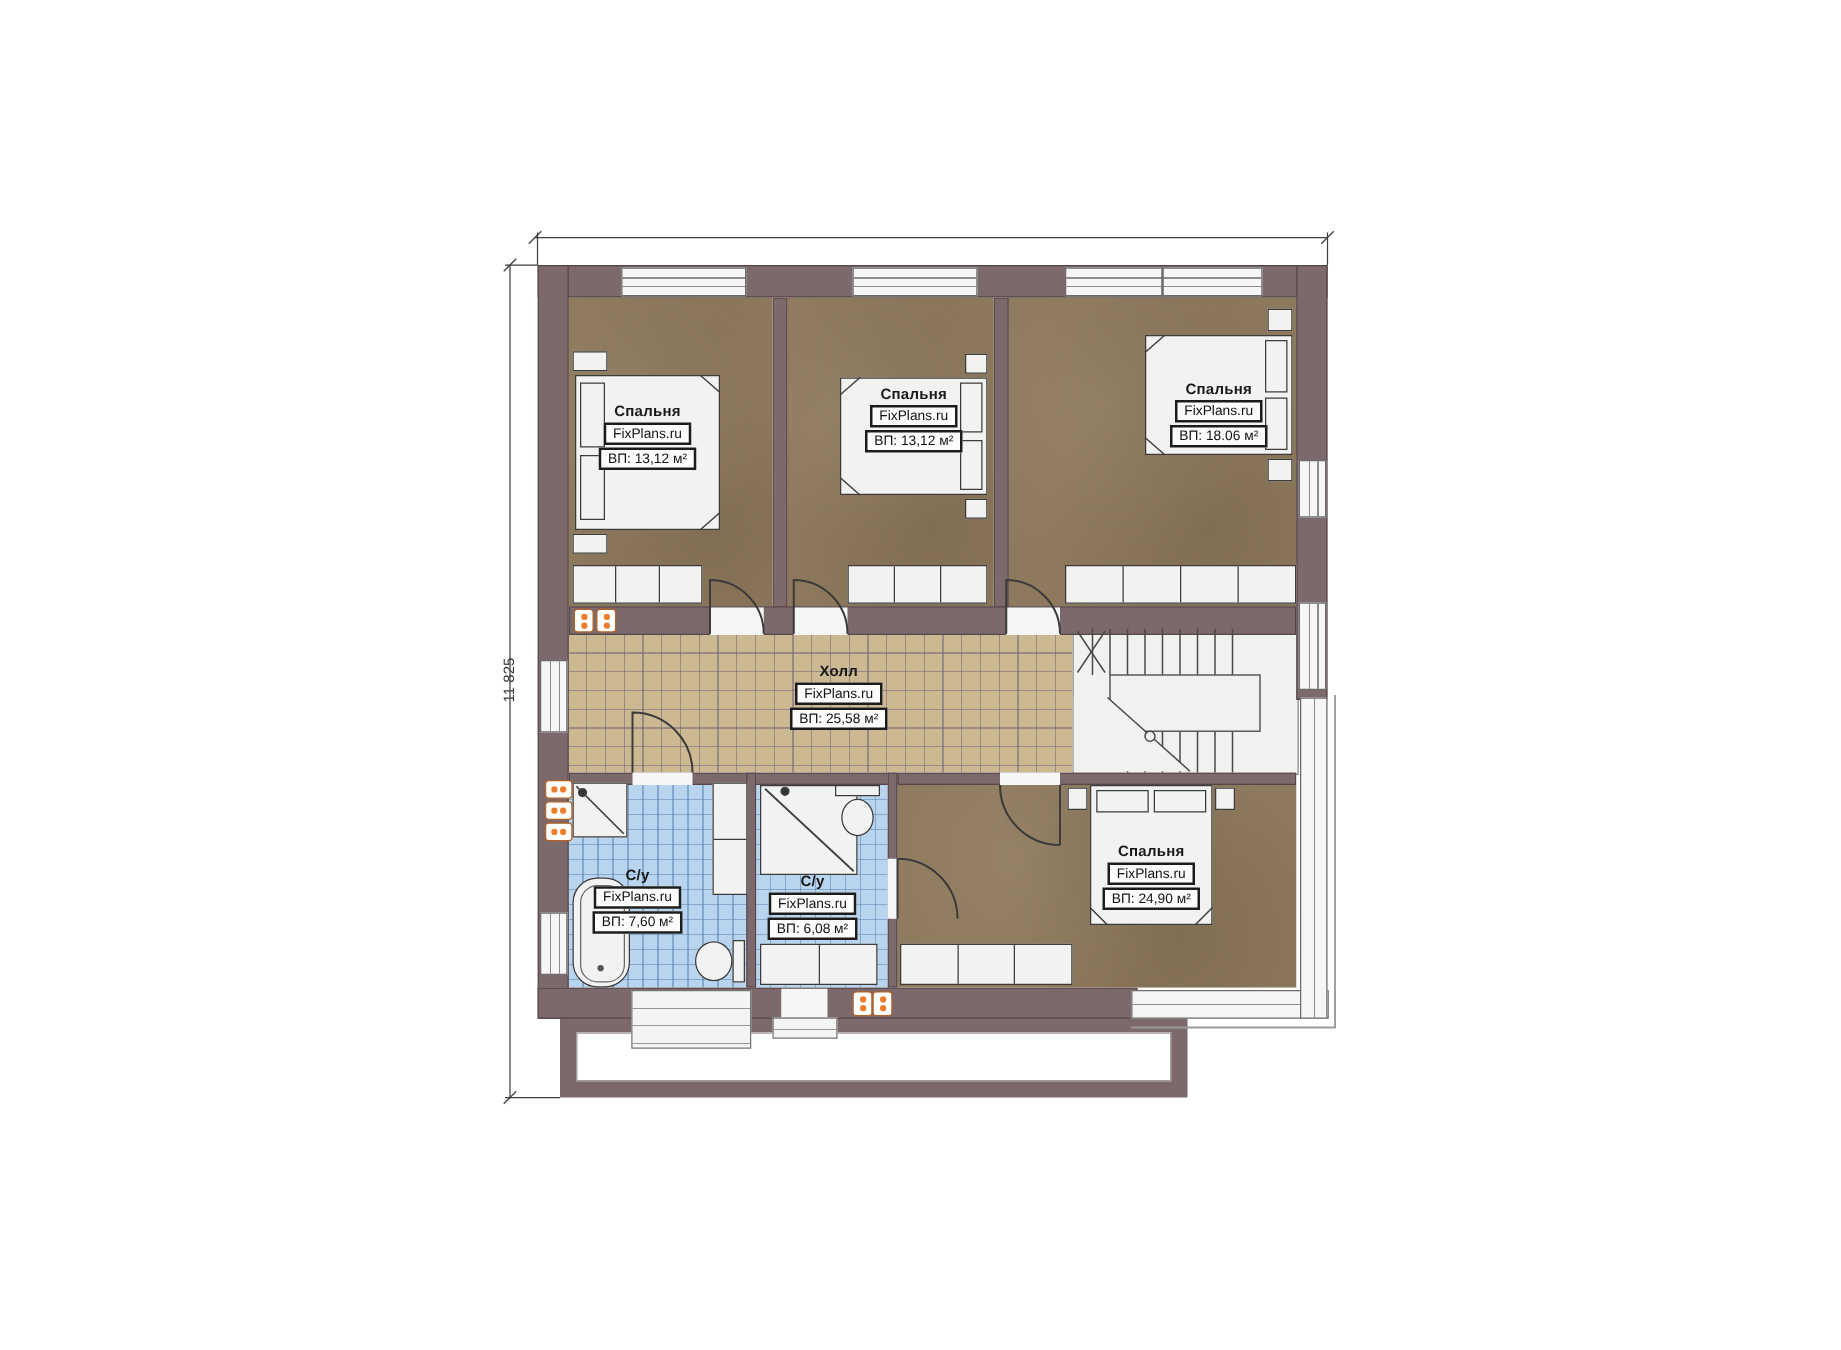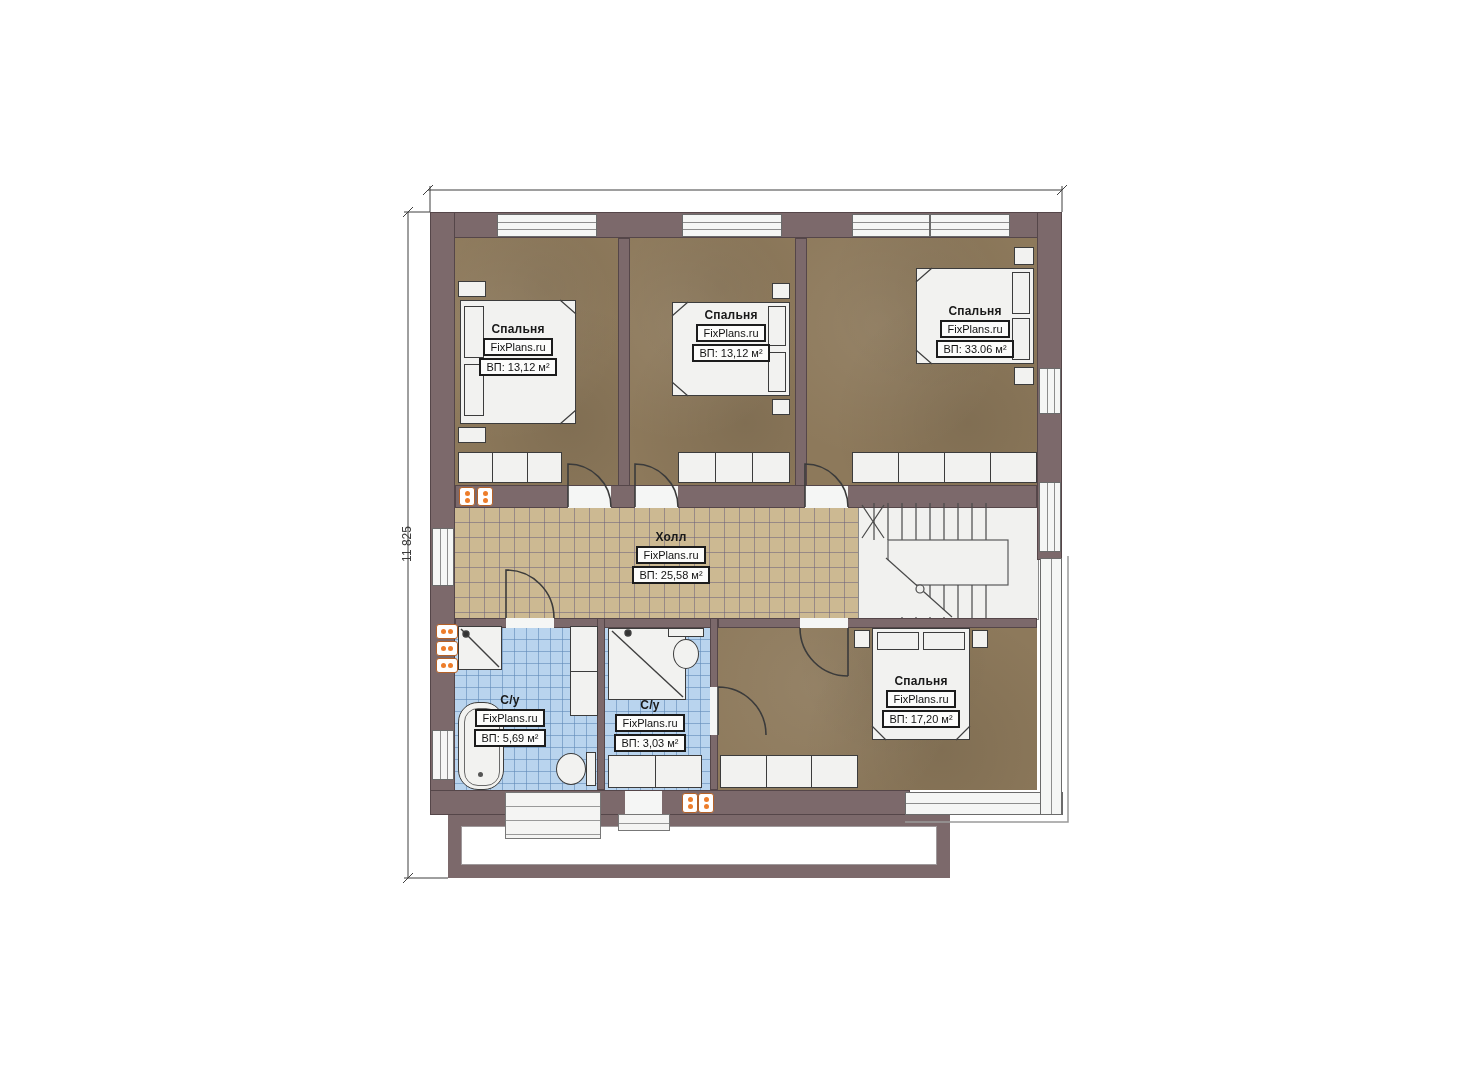--- a/index.html
+++ b/index.html
@@ -255,36 +255,36 @@
     <div class="rbox">ВП: 13,12 м²</div>
   </div>
   <div class="rlabel" style="left:675px;top:308px;width:112px;">
     <div class="rname">Спальня</div>
     <div class="rbox">FixPlans.ru</div>
     <div class="rbox">ВП: 13,12 м²</div>
   </div>
   <div class="rlabel" style="left:919px;top:304px;width:112px;">
     <div class="rname">Спальня</div>
     <div class="rbox">FixPlans.ru</div>
-    <div class="rbox">ВП: 33.06 м²</div>
+    <div class="rbox">ВП: 18.06 м²</div>
   </div>
   <div class="rlabel" style="left:615px;top:530px;width:112px;">
     <div class="rname">Холл</div>
     <div class="rbox">FixPlans.ru</div>
     <div class="rbox">ВП: 25,58 м²</div>
   </div>
   <div class="rlabel" style="left:454px;top:693px;width:112px;">
     <div class="rname">С/у</div>
     <div class="rbox">FixPlans.ru</div>
-    <div class="rbox">ВП: 5,69 м²</div>
+    <div class="rbox">ВП: 7,60 м²</div>
   </div>
   <div class="rlabel" style="left:594px;top:698px;width:112px;">
     <div class="rname">С/у</div>
     <div class="rbox">FixPlans.ru</div>
-    <div class="rbox">ВП: 3,03 м²</div>
+    <div class="rbox">ВП: 6,08 м²</div>
   </div>
   <div class="rlabel" style="left:865px;top:674px;width:112px;">
     <div class="rname">Спальня</div>
     <div class="rbox">FixPlans.ru</div>
-    <div class="rbox">ВП: 17,20 м²</div>
+    <div class="rbox">ВП: 24,90 м²</div>
   </div>
 
 </div>
 
 </body></html>

